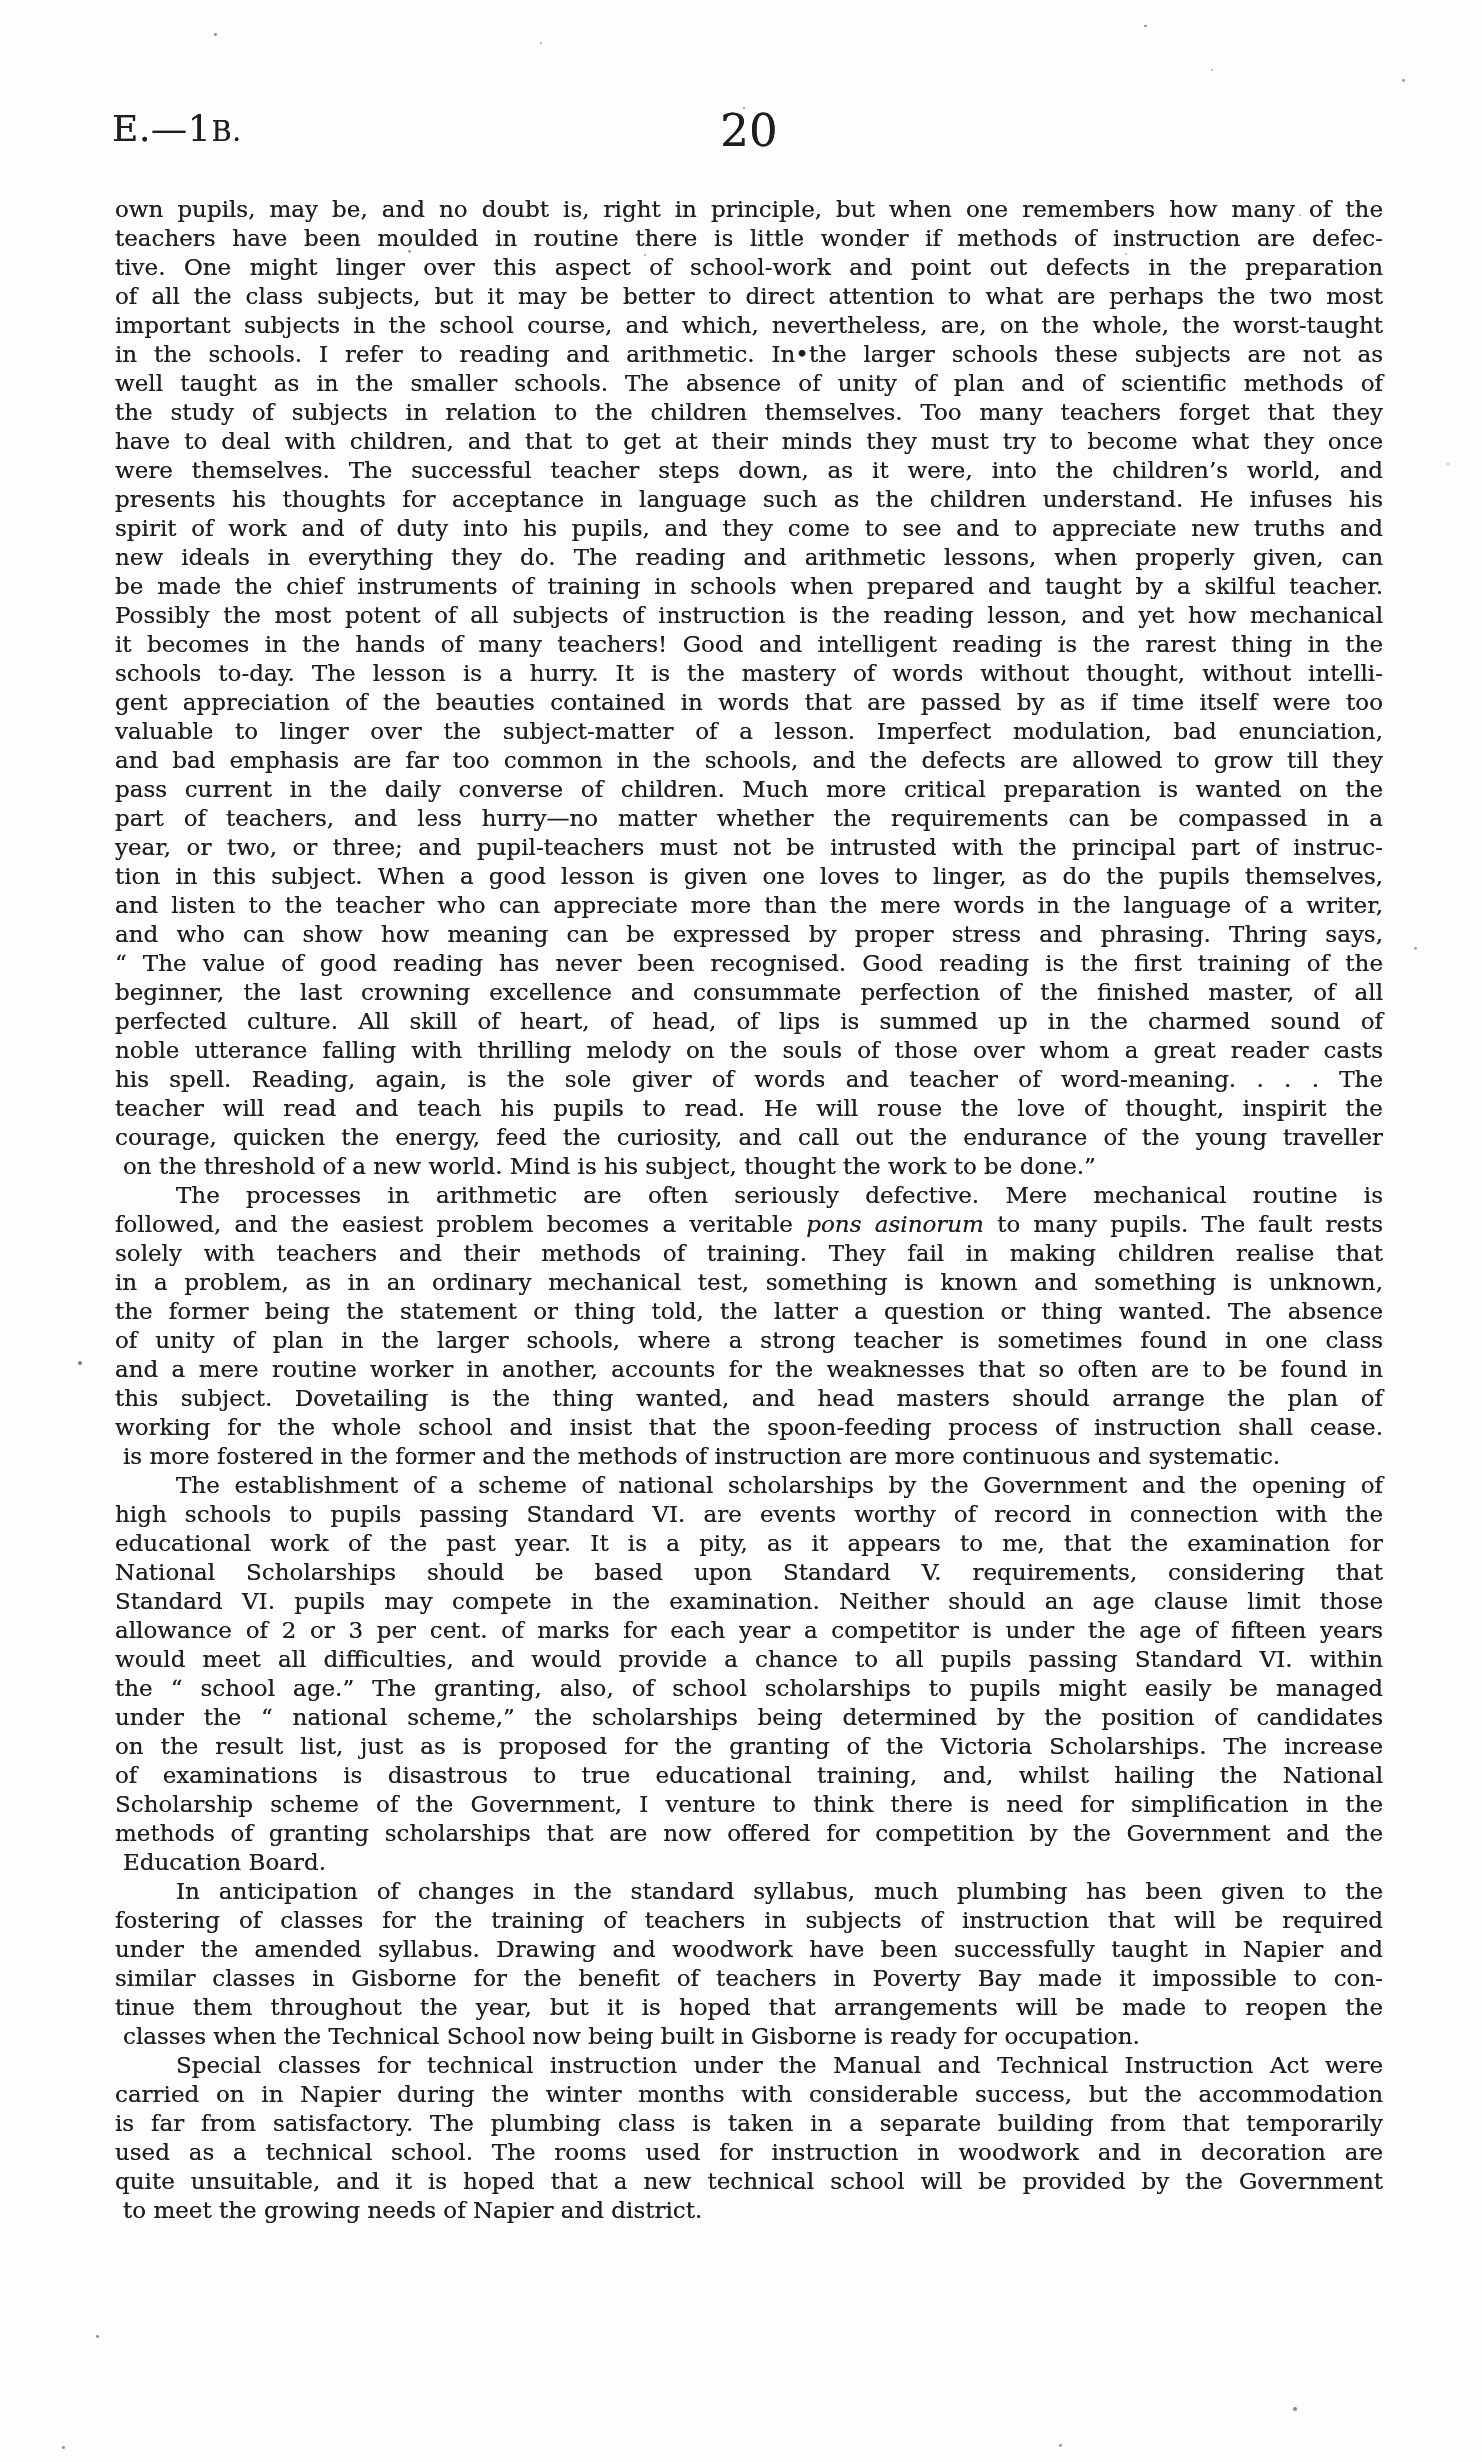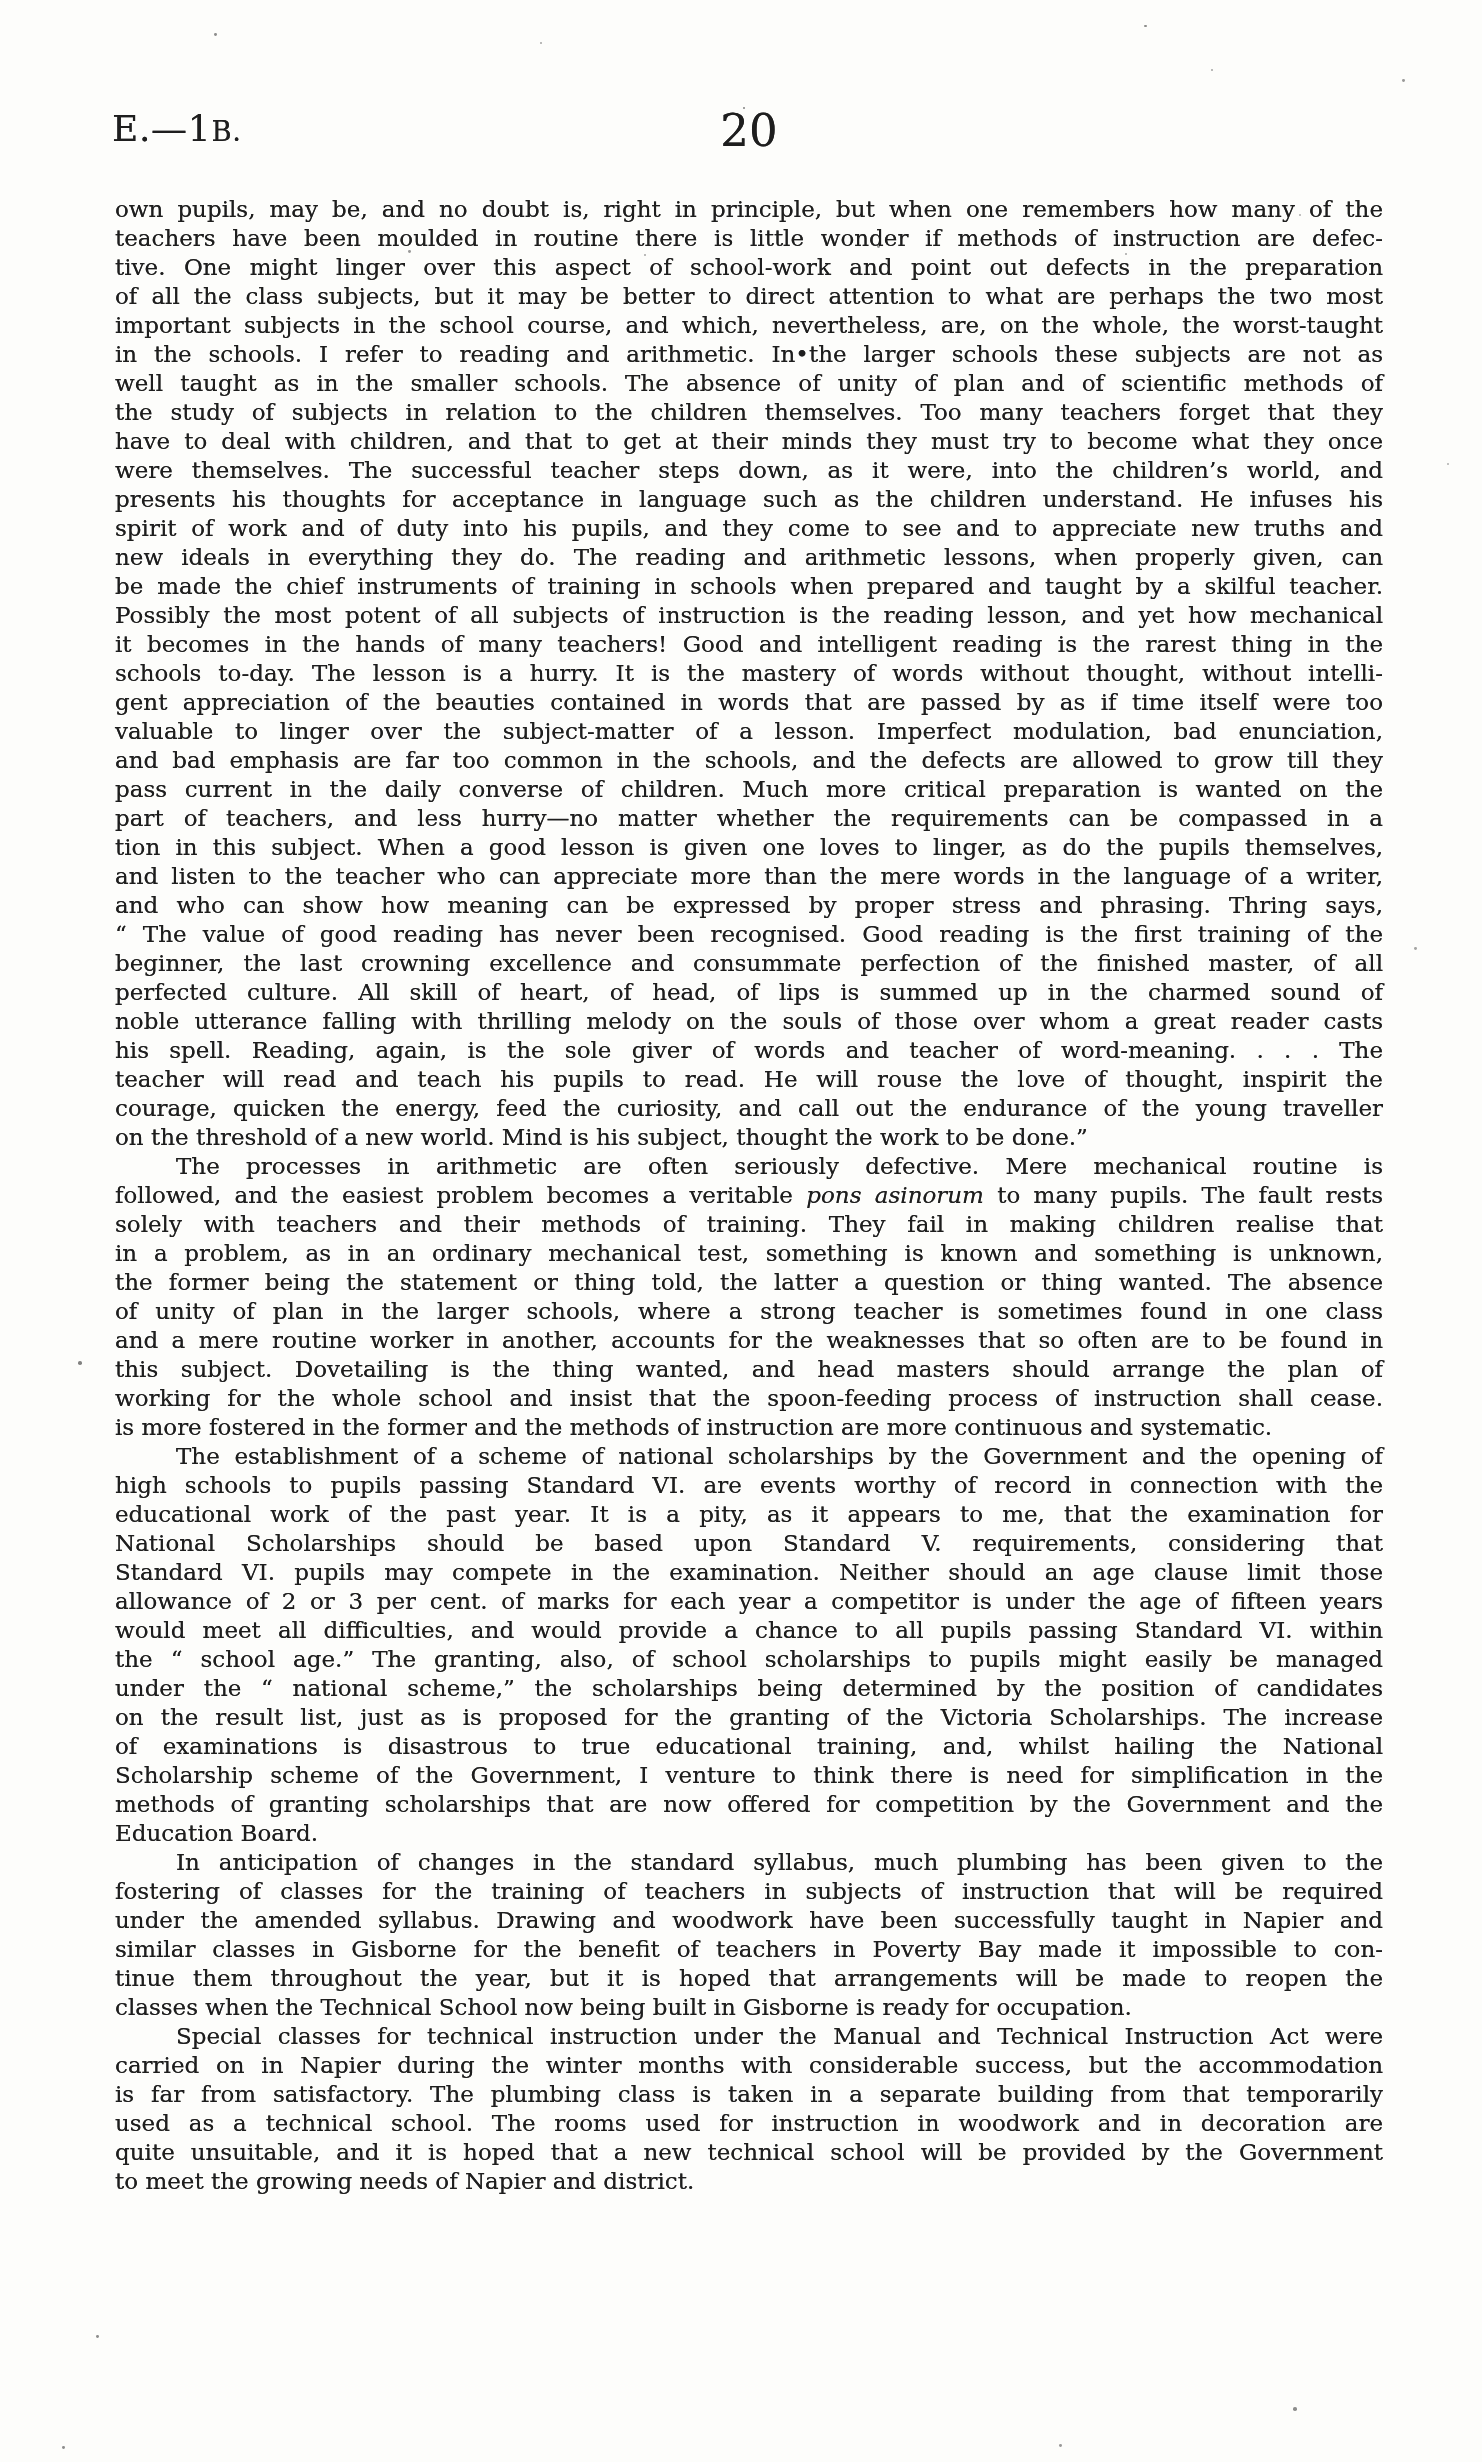--- a/index.html
+++ b/index.html
@@ -31,21 +31,21 @@
     font-size: 23px; line-height: 29px;
     text-shadow: 0 0 0.4px rgba(0,0,0,.7);
   }
   .para { margin: 0; }
   .line {
     text-align: justify;
     text-align-last: justify;
     height: 29px;
     overflow: visible;
   }
-  .line.last { text-align: right; text-align-last: left; }
+  .line.last { text-align: right; text-align-last: left; margin-left: 8px; }
   .line.indent { padding-left: 61px; }
   .line i { font-style: italic; }
   .speck {
     position: absolute; background: #1e1e1e; border-radius: 50%;
   }
 </style>
 </head>
 <body style="background: rgb(253, 253, 251); color: rgb(30, 30, 30);">
 
 <div class="sheet">
@@ -73,20 +73,21 @@
         <div class="line">new ideals in everything they do. The reading and arithmetic lessons, when properly given, can</div>
         <div class="line">be made the chief instruments of training in schools when prepared and taught by a skilful teacher.</div>
         <div class="line">Possibly the most potent of all subjects of instruction is the reading lesson, and yet how mechanical</div>
         <div class="line">it becomes in the hands of many teachers! Good and intelligent reading is the rarest thing in the</div>
         <div class="line">schools to-day. The lesson is a hurry. It is the mastery of words without thought, without intelli-</div>
         <div class="line">gent appreciation of the beauties contained in words that are passed by as if time itself were too</div>
         <div class="line">valuable to linger over the subject-matter of a lesson. Imperfect modulation, bad enunciation,</div>
         <div class="line">and bad emphasis are far too common in the schools, and the defects are allowed to grow till they</div>
         <div class="line">pass current in the daily converse of children. Much more critical preparation is wanted on the</div>
         <div class="line">part of teachers, and less hurry—no matter whether the requirements can be compassed in a</div>
+        <div class="line">year, or two, or three; and pupil-teachers must not be intrusted with the principal part of instruc-</div>
         <div class="line">tion in this subject. When a good lesson is given one loves to linger, as do the pupils themselves,</div>
         <div class="line">and listen to the teacher who can appreciate more than the mere words in the language of a writer,</div>
         <div class="line">and who can show how meaning can be expressed by proper stress and phrasing. Thring says,</div>
         <div class="line">“ The value of good reading has never been recognised. Good reading is the first training of the</div>
         <div class="line">beginner, the last crowning excellence and consummate perfection of the finished master, of all</div>
         <div class="line">perfected culture. All skill of heart, of head, of lips is summed up in the charmed sound of</div>
         <div class="line">noble utterance falling with thrilling melody on the souls of those over whom a great reader casts</div>
         <div class="line">his spell. Reading, again, is the sole giver of words and teacher of word-meaning. . . . The</div>
         <div class="line">teacher will read and teach his pupils to read. He will rouse the love of thought, inspirit the</div>
         <div class="line">courage, quicken the energy, feed the curiosity, and call out the endurance of the young traveller</div>

